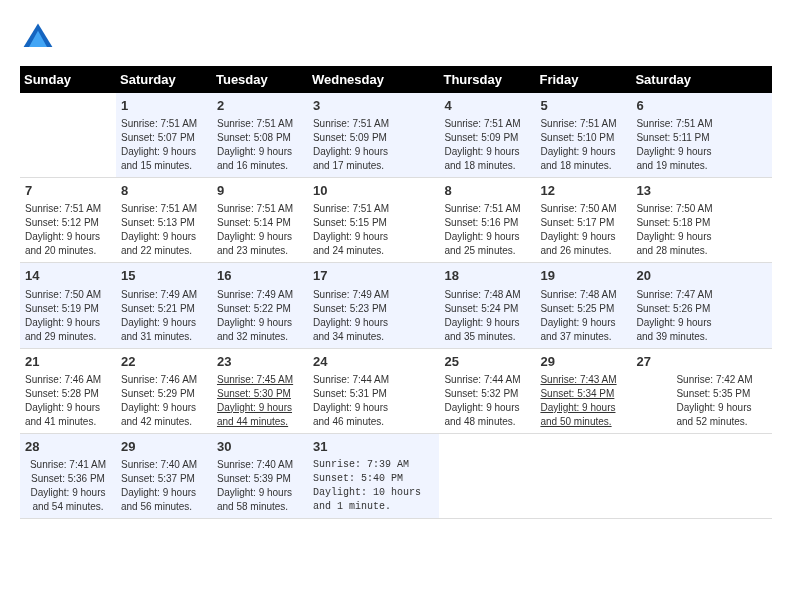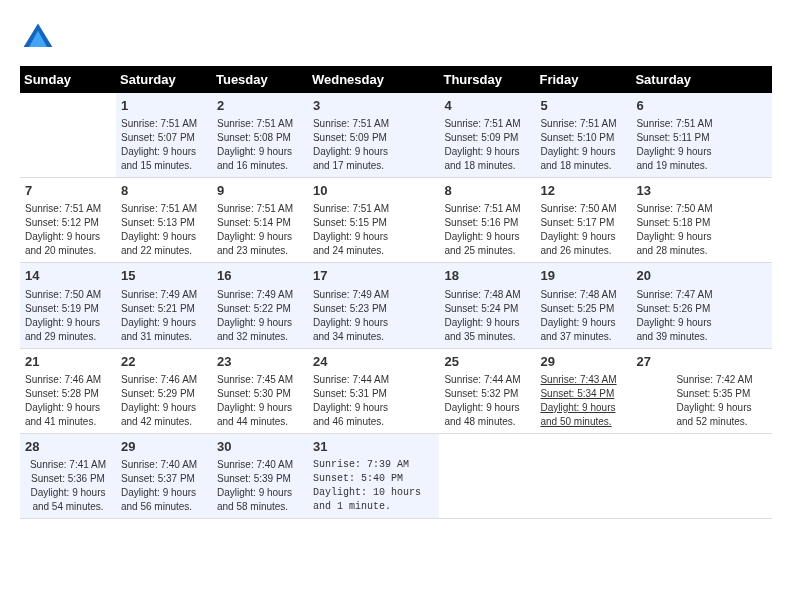--- a/index.html
+++ b/index.html
@@ -278,21 +278,21 @@
         </td>
         <td>
           <span class="day-num">22</span>
           <div class="day-info" style="white-space: pre-line;">Sunrise: 7:46 AM
 Sunset: 5:29 PM
 Daylight: 9 hours
 and 42 minutes.</div>
         </td>
         <td>
           <span class="day-num">23</span>
-          <div class="day-info" style="white-space: pre-line;">Sunrise: 7:45 AM
+          <div class="day-info" style="white-space: pre-line; text-decoration: underline;">Sunrise: 7:45 AM
 Sunset: 5:30 PM
 Daylight: 9 hours
 and 44 minutes.</div>
         </td>
         <td>
           <span class="day-num">24</span>
           <div class="day-info" style="white-space: pre-line;">Sunrise: 7:44 AM
 Sunset: 5:31 PM
 Daylight: 9 hours
 and 46 minutes.</div>

